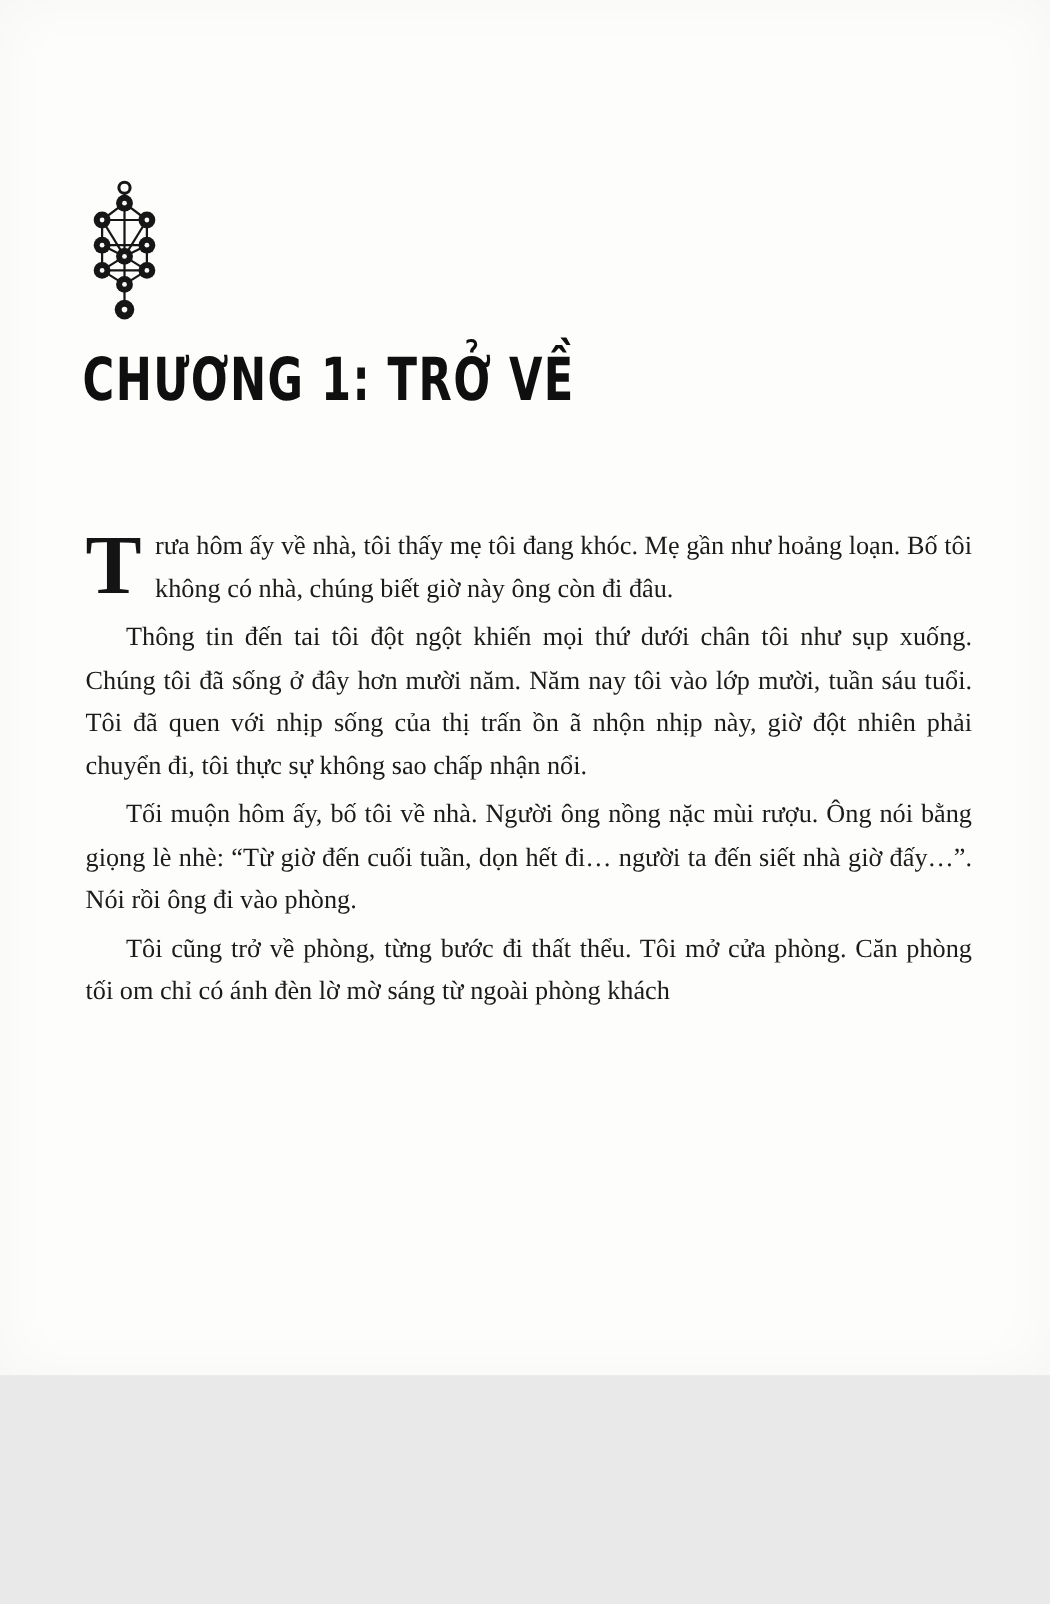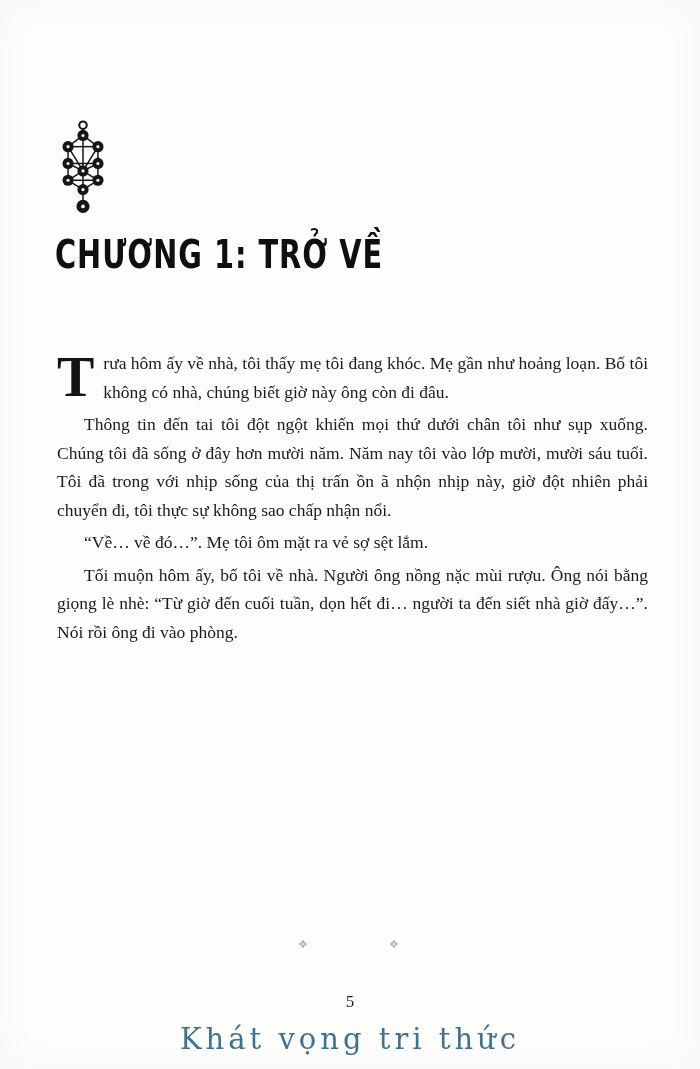--- a/index.html
+++ b/index.html
@@ -1,19 +1,19 @@
 <!DOCTYPE html>
 <html><head>
 <meta charset="utf-8">
 <style>
   html, body { margin: 0; padding: 0; background: #e9e9e9; }
   .page {
     position: relative;
     width: 700px;
-    height: 1069px;
+    height: 917px;
     margin: 0 auto;
     background: #fdfdfc;
     overflow: hidden;
     font-family: "Liberation Serif", serif;
     color: #1c1c1c;
     box-shadow: inset 0 0 40px rgba(0,0,0,0.03);
   }
 
   
   .ornament {
@@ -168,23 +168,23 @@
       </g>
     </svg>
   </div>
 
   <h1 class="chapter-title">CHƯƠNG 1: TRỞ VỀ</h1>
 
   <div class="body-text">
     <p class="first">
       <span class="dropcap">T</span><span>rưa hôm ấy về nhà, tôi thấy mẹ tôi đang khóc. Mẹ gần như hoảng loạn. Bố tôi không có nhà, chúng biết giờ này ông còn đi đâu.</span>
     </p>
-    <p>Thông tin đến tai tôi đột ngột khiến mọi thứ dưới chân tôi như sụp xuống. Chúng tôi đã sống ở đây hơn mười năm. Năm nay tôi vào lớp mười, mười sáu tuổi. Tôi đã trong với nhịp sống của thị trấn ồn ã nhộn nhịp này, giờ đột nhiên phải chuyển đi, tôi thực sự không sao chấp nhận nổi.</p>
-    <p>“Về… về đó…”. Mẹ tôi ôm mặt ra vẻ sợ sệt lắm.</p>
+    <p>Thông tin đến tai tôi đột ngột khiến mọi thứ dưới chân tôi như sụp xuống. Chúng tôi đã sống ở đây hơn mười năm. Năm nay tôi vào lớp mười, tuần sáu tuổi. Tôi đã quen với nhịp sống của thị trấn ồn ã nhộn nhịp này, giờ đột nhiên phải chuyển đi, tôi thực sự không sao chấp nhận nổi.</p>
     <p>Tối muộn hôm ấy, bố tôi về nhà. Người ông nồng nặc mùi rượu. Ông nói bằng giọng lè nhè: “Từ giờ đến cuối tuần, dọn hết đi… người ta đến siết nhà giờ đấy…”. Nói rồi ông đi vào phòng.</p>
+    <p>Tôi cũng trở về phòng, từng bước đi thất thểu. Tôi mở cửa phòng. Căn phòng tối om chỉ có ánh đèn lờ mờ sáng từ ngoài phòng khách</p>
   </div>
 
   <span class="wm-mark m1">❖</span>
   <span class="wm-mark m2">❖</span>
   <div class="page-number">5</div>
   <div class="wm-slogan">Khát vọng tri thức</div>
 
 </div>
 
 </body></html>

